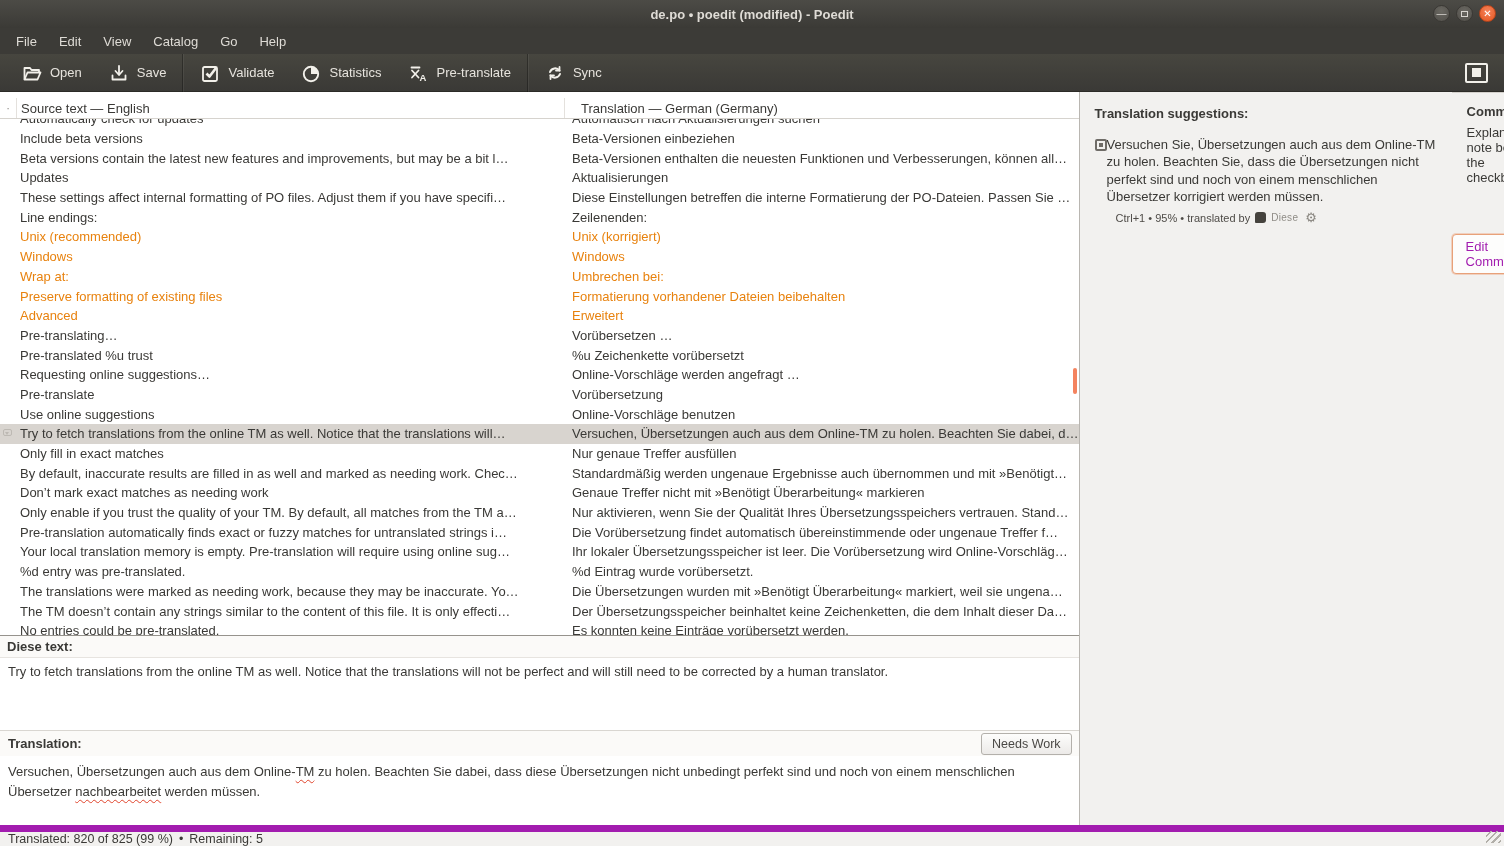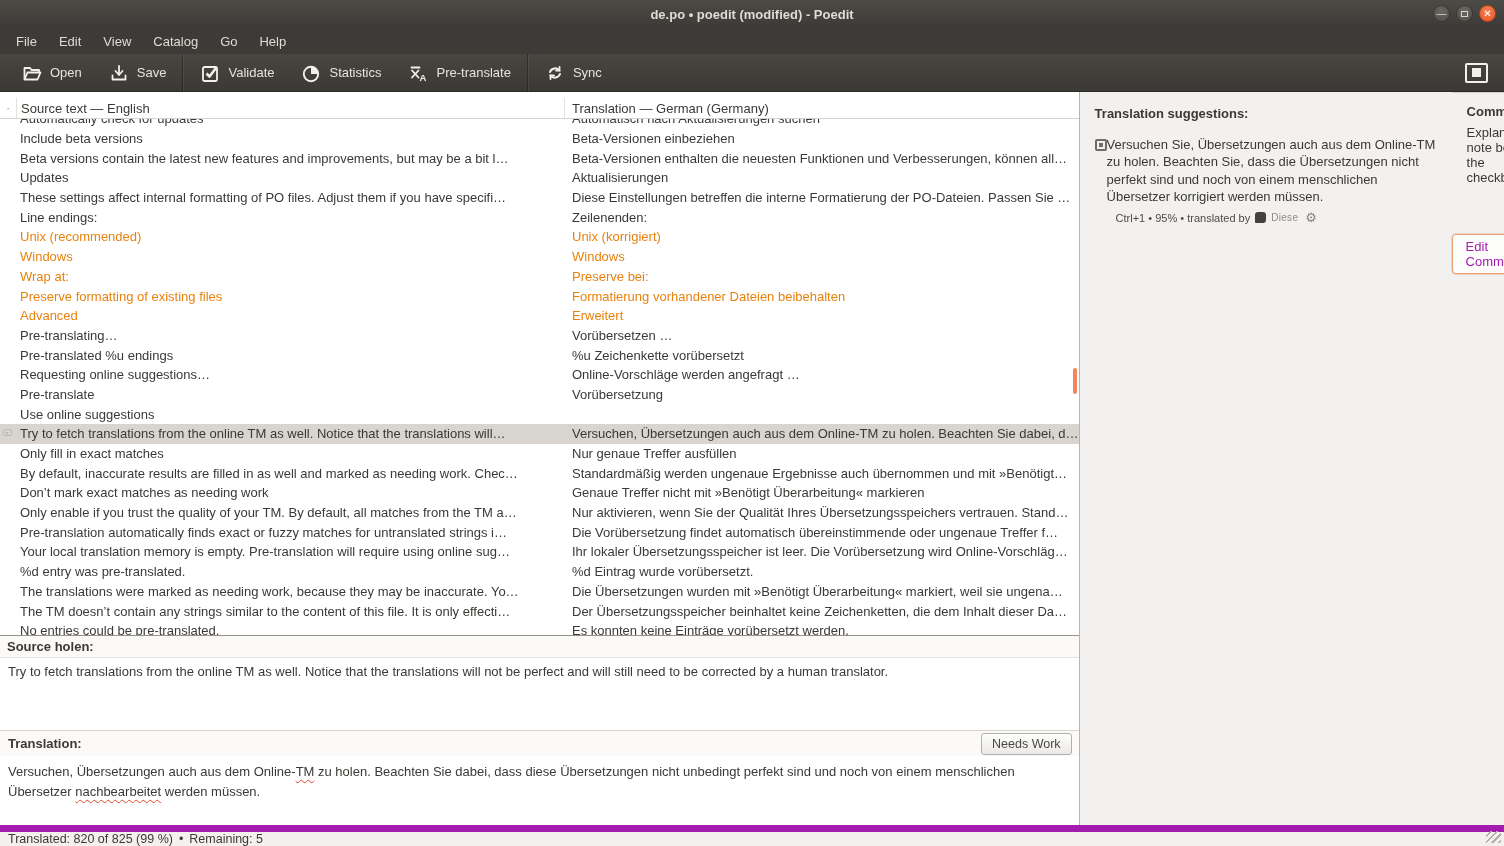--- a/index.html
+++ b/index.html
@@ -25,21 +25,21 @@
   .sidebar-toggle { width:23px; height:20px; border:2px solid #f2f0ea; border-radius:2px; display:flex; align-items:center; justify-content:center; margin-right:8px; }
   .sidebar-toggle .inner { width:9px; height:9px; background:#f2f0ea; }
 
   
   .content { display:flex; height:733px; }
   .main { width:1130px; position:relative; background:#fff; border-right:1px solid #b9b6b1; }
 
   .grid-header { display:flex; height:21px; margin-top:6px; border-bottom:1px solid #d6d3ce; align-items:center; font-size:13px; color:#3a3936; background:#fff; }
   .grid-header .h-icon { width:16px; text-align:center; color:#8a8782; font-size:11px; }
   .grid-header .h-src { width:549px; padding-left:4px; border-left:1px solid #e4e1dd; border-right:1px solid #e4e1dd; height:100%; display:flex; align-items:center; }
-  .grid-header .h-trans { flex:1; padding-left:7px; }
+  .grid-header .h-trans { flex:1; padding-left:7px;margin-left:9px; }
 
   .grid-body { height:516px; overflow:hidden; font-size:13px; color:#3a3936; }
   .grid-row { display:flex; height:19.7px; align-items:center; white-space:nowrap; }
   .grid-row .c-icon { width:16px; flex:none; height:100%; position:relative; }
   .grid-row .c-src { width:549px; flex:none; overflow:hidden; padding-left:4px; }
   .grid-row .c-trans { flex:1; overflow:hidden; padding-left:7px; }
   .grid-row.orange { color:#e8820e; }
   .grid-row.selected { background:#d8d4cf; }
   .grid-row.clip-top { margin-top:-10px; }
   .bubble { position:absolute; left:3px; top:5px; width:9px; height:7px; border:1px solid #bdb9b3; border-radius:2px; }
@@ -202,55 +202,56 @@
             <div class="c-trans">Unix (korrigiert)</div>
           </div>
           <div class="grid-row orange">
             <div class="c-icon"></div>
             <div class="c-src">Windows</div>
             <div class="c-trans">Windows</div>
           </div>
           <div class="grid-row orange">
             <div class="c-icon"></div>
             <div class="c-src">Wrap at:</div>
-            <div class="c-trans">Preserve bei:</div>
+            <div class="c-trans">Umbrechen bei:</div>
           </div>
           <div class="grid-row orange">
             <div class="c-icon"></div>
             <div class="c-src">Preserve formatting of existing files</div>
             <div class="c-trans">Formatierung vorhandener Dateien beibehalten</div>
           </div>
           <div class="grid-row orange">
             <div class="c-icon"></div>
             <div class="c-src">Advanced</div>
             <div class="c-trans">Erweitert</div>
           </div>
           <div class="grid-row">
             <div class="c-icon"></div>
             <div class="c-src">Pre-translating…</div>
             <div class="c-trans">Vorübersetzen …</div>
           </div>
           <div class="grid-row">
             <div class="c-icon"></div>
-            <div class="c-src">Pre-translated %u endings</div>
+            <div class="c-src">Pre-translated %u trust</div>
             <div class="c-trans">%u Zeichenkette vorübersetzt</div>
           </div>
           <div class="grid-row">
             <div class="c-icon"></div>
             <div class="c-src">Requesting online suggestions…</div>
             <div class="c-trans">Online-Vorschläge werden angefragt …</div>
           </div>
           <div class="grid-row">
             <div class="c-icon"></div>
             <div class="c-src">Pre-translate</div>
             <div class="c-trans">Vorübersetzung</div>
           </div>
           <div class="grid-row">
             <div class="c-icon"></div>
             <div class="c-src">Use online suggestions</div>
+            <div class="c-trans">Online-Vorschläge benutzen</div>
           </div>
           <div class="grid-row selected">
             <div class="c-icon">
               <span class="bubble"></span>
             </div>
             <div class="c-src">Try to fetch translations from the online TM as well. Notice that the translations will…</div>
             <div class="c-trans">Versuchen, Übersetzungen auch aus dem Online-TM zu holen. Beachten Sie dabei, d…</div>
           </div>
           <div class="grid-row">
             <div class="c-icon"></div>
@@ -299,21 +300,21 @@
           </div>
           <div class="grid-row">
             <div class="c-icon"></div>
             <div class="c-src">No entries could be pre-translated.</div>
             <div class="c-trans">Es konnten keine Einträge vorübersetzt werden.</div>
           </div>
         </div>
       <div class="scroll-thumb"></div>
 
       <div class="src-bar">
-        <span>Source holen:</span>
+        <span>Diese text:</span>
       </div>
       <div class="src-view">Try to fetch translations from the online TM as well. Notice that the translations will not be perfect and will still need to be corrected by a human translator.</div>
 
       <div class="trans-bar">
         <span>Translation:</span>
         <div class="needswork-btn">
           <span>Needs Work</span>
         </div>
       </div>
       <div class="trans-edit"><span>Versuchen, Übersetzungen auch aus dem Online-</span><span class="squiggle">TM</span><span> zu holen. Beachten Sie dabei, dass diese Übersetzungen nicht unbedingt perfekt sind und noch von einem menschlichen Übersetzer </span><span class="squiggle">nachbearbeitet</span><span> werden müssen.</span></div>

